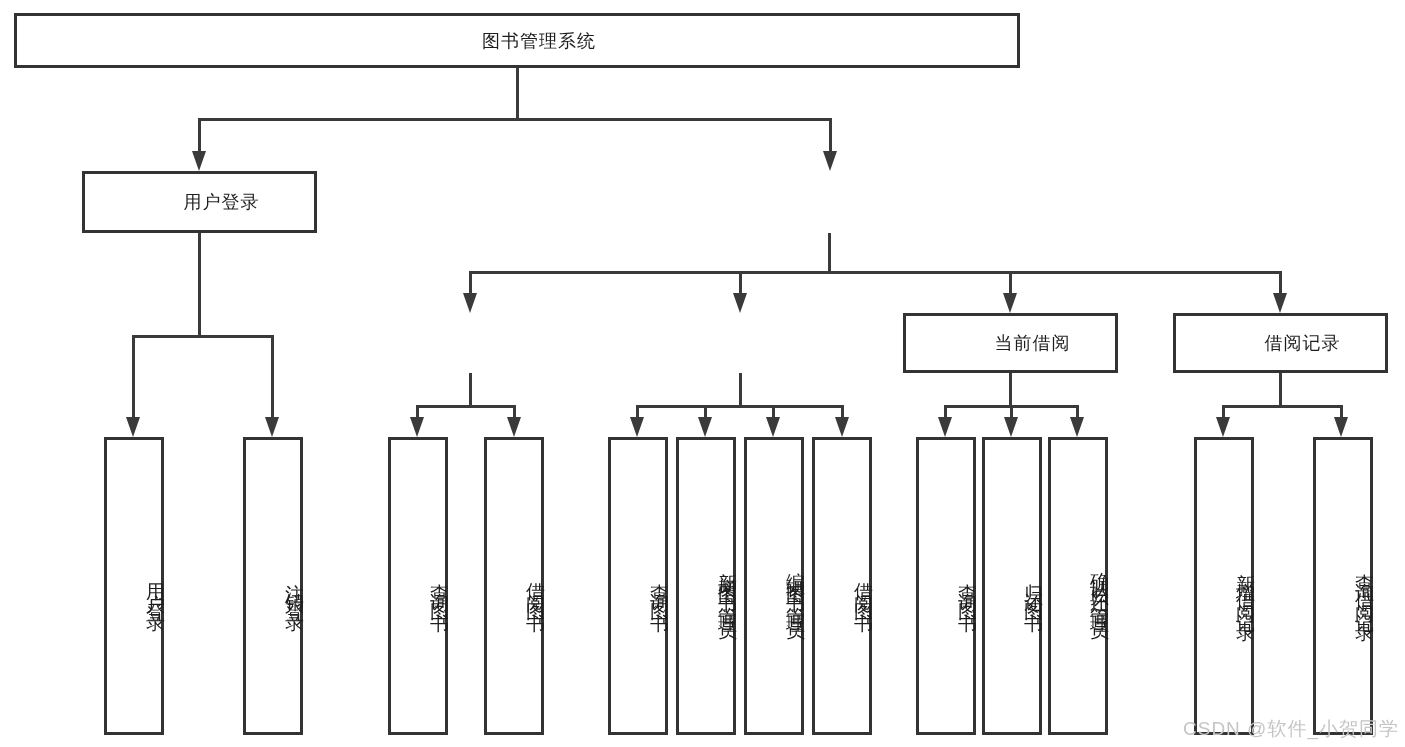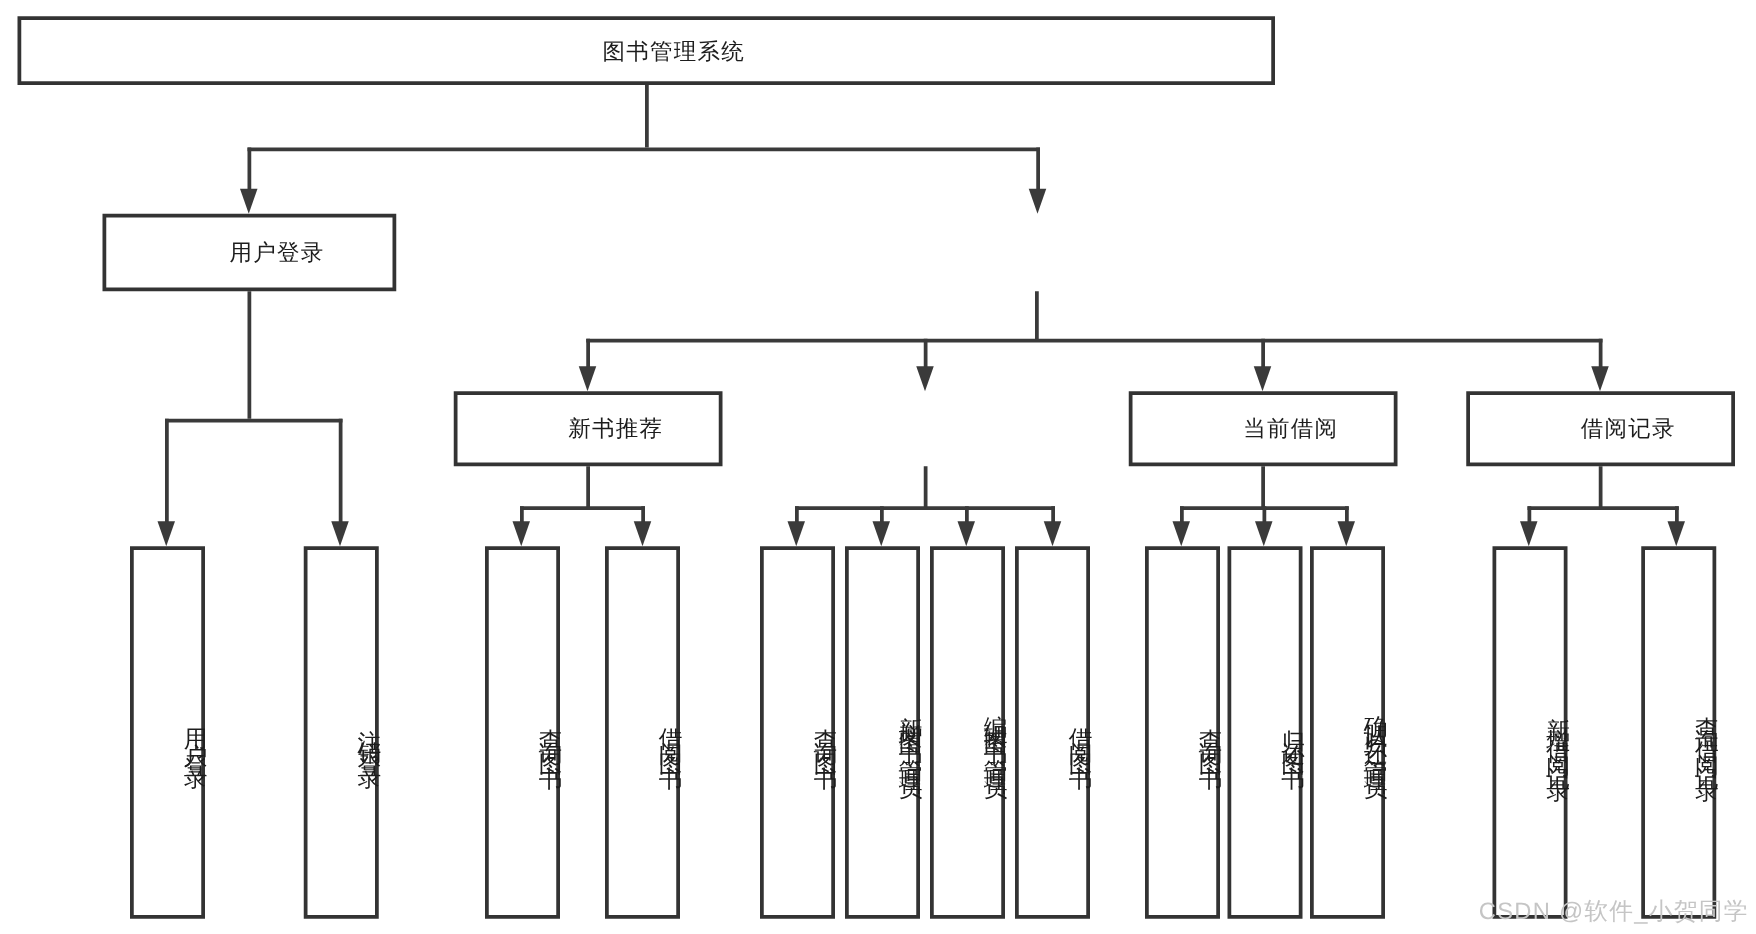--- a/index.html
+++ b/index.html
@@ -81,21 +81,20 @@
   <div class="line" style="left:469px;top:271px;width:813px;height:3px"></div>
   <div class="line" style="left:469px;top:271px;width:3px;height:24px"></div>
   <div class="arrow" style="left:463px;top:293px"></div>
   <div class="line" style="left:739px;top:271px;width:3px;height:24px"></div>
   <div class="arrow" style="left:733px;top:293px"></div>
   <div class="line" style="left:1009px;top:271px;width:3px;height:24px"></div>
   <div class="arrow" style="left:1003px;top:293px"></div>
   <div class="line" style="left:1279px;top:271px;width:3px;height:24px"></div>
   <div class="arrow" style="left:1273px;top:293px"></div>
 
-  <div class="box h" style="left:363px;top:313px;width:215px;height:60px">新书推荐</div>
   <div class="box h" style="left:1173px;top:313px;width:215px;height:60px">借阅记录</div>
   <div class="box h" style="left:903px;top:313px;width:215px;height:60px">当前借阅</div>
 
   <div class="line" style="left:469px;top:373px;width:3px;height:34px"></div>
   <div class="line" style="left:416px;top:405px;width:100px;height:3px"></div>
   <div class="line" style="left:416px;top:405px;width:3px;height:14px"></div>
   <div class="arrow" style="left:410px;top:417px"></div>
   <div class="line" style="left:513px;top:405px;width:3px;height:14px"></div>
   <div class="arrow" style="left:507px;top:417px"></div>
 

